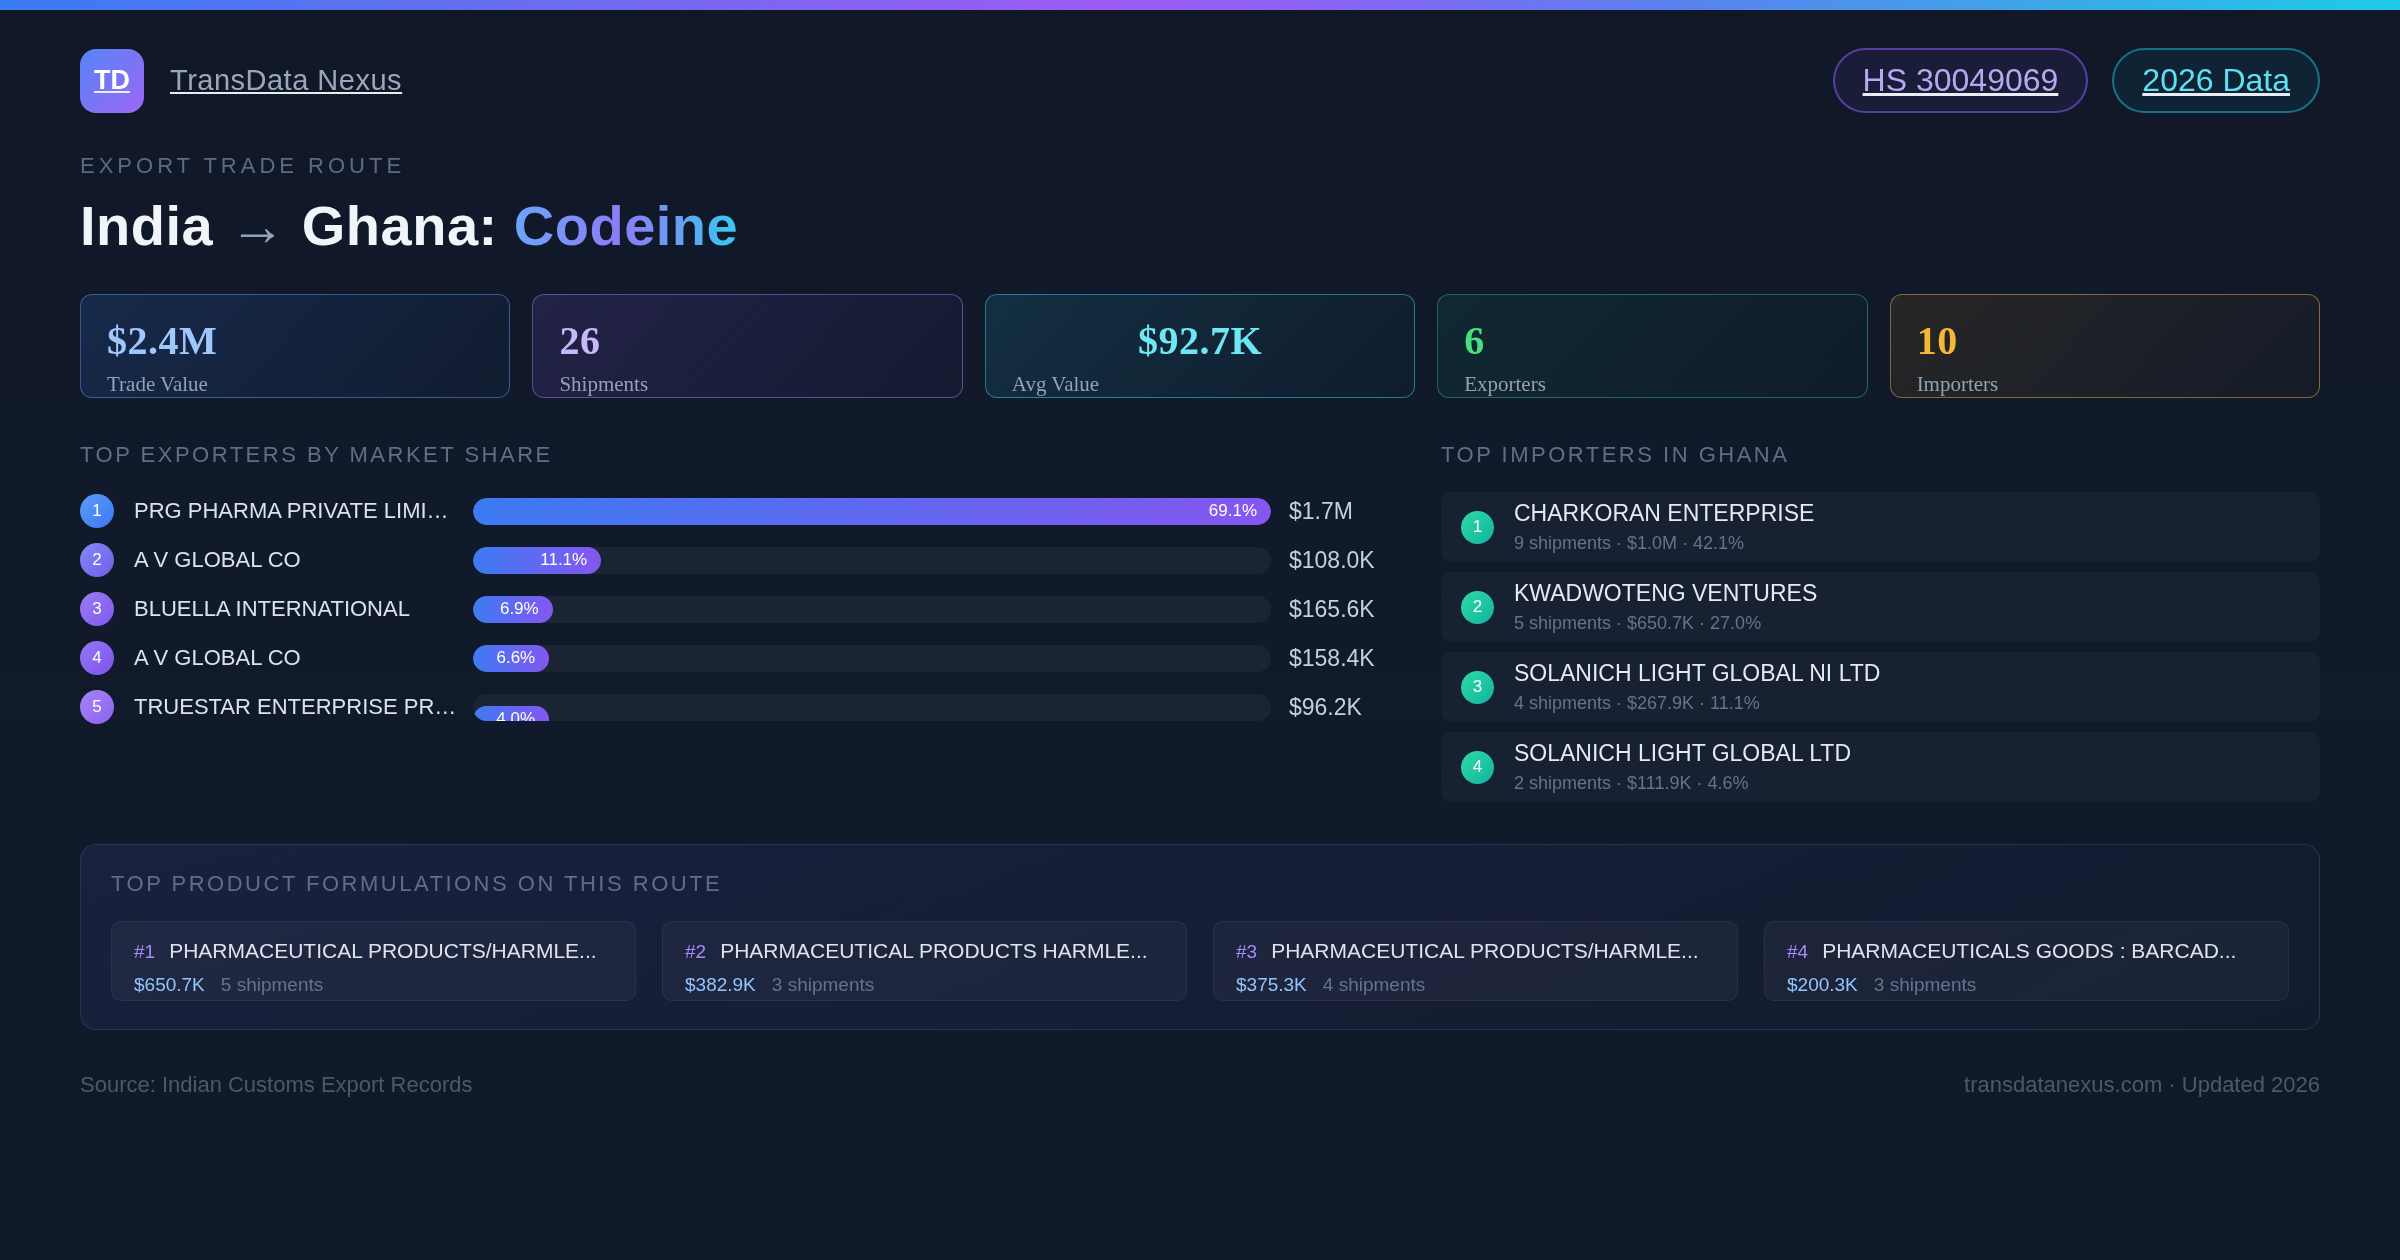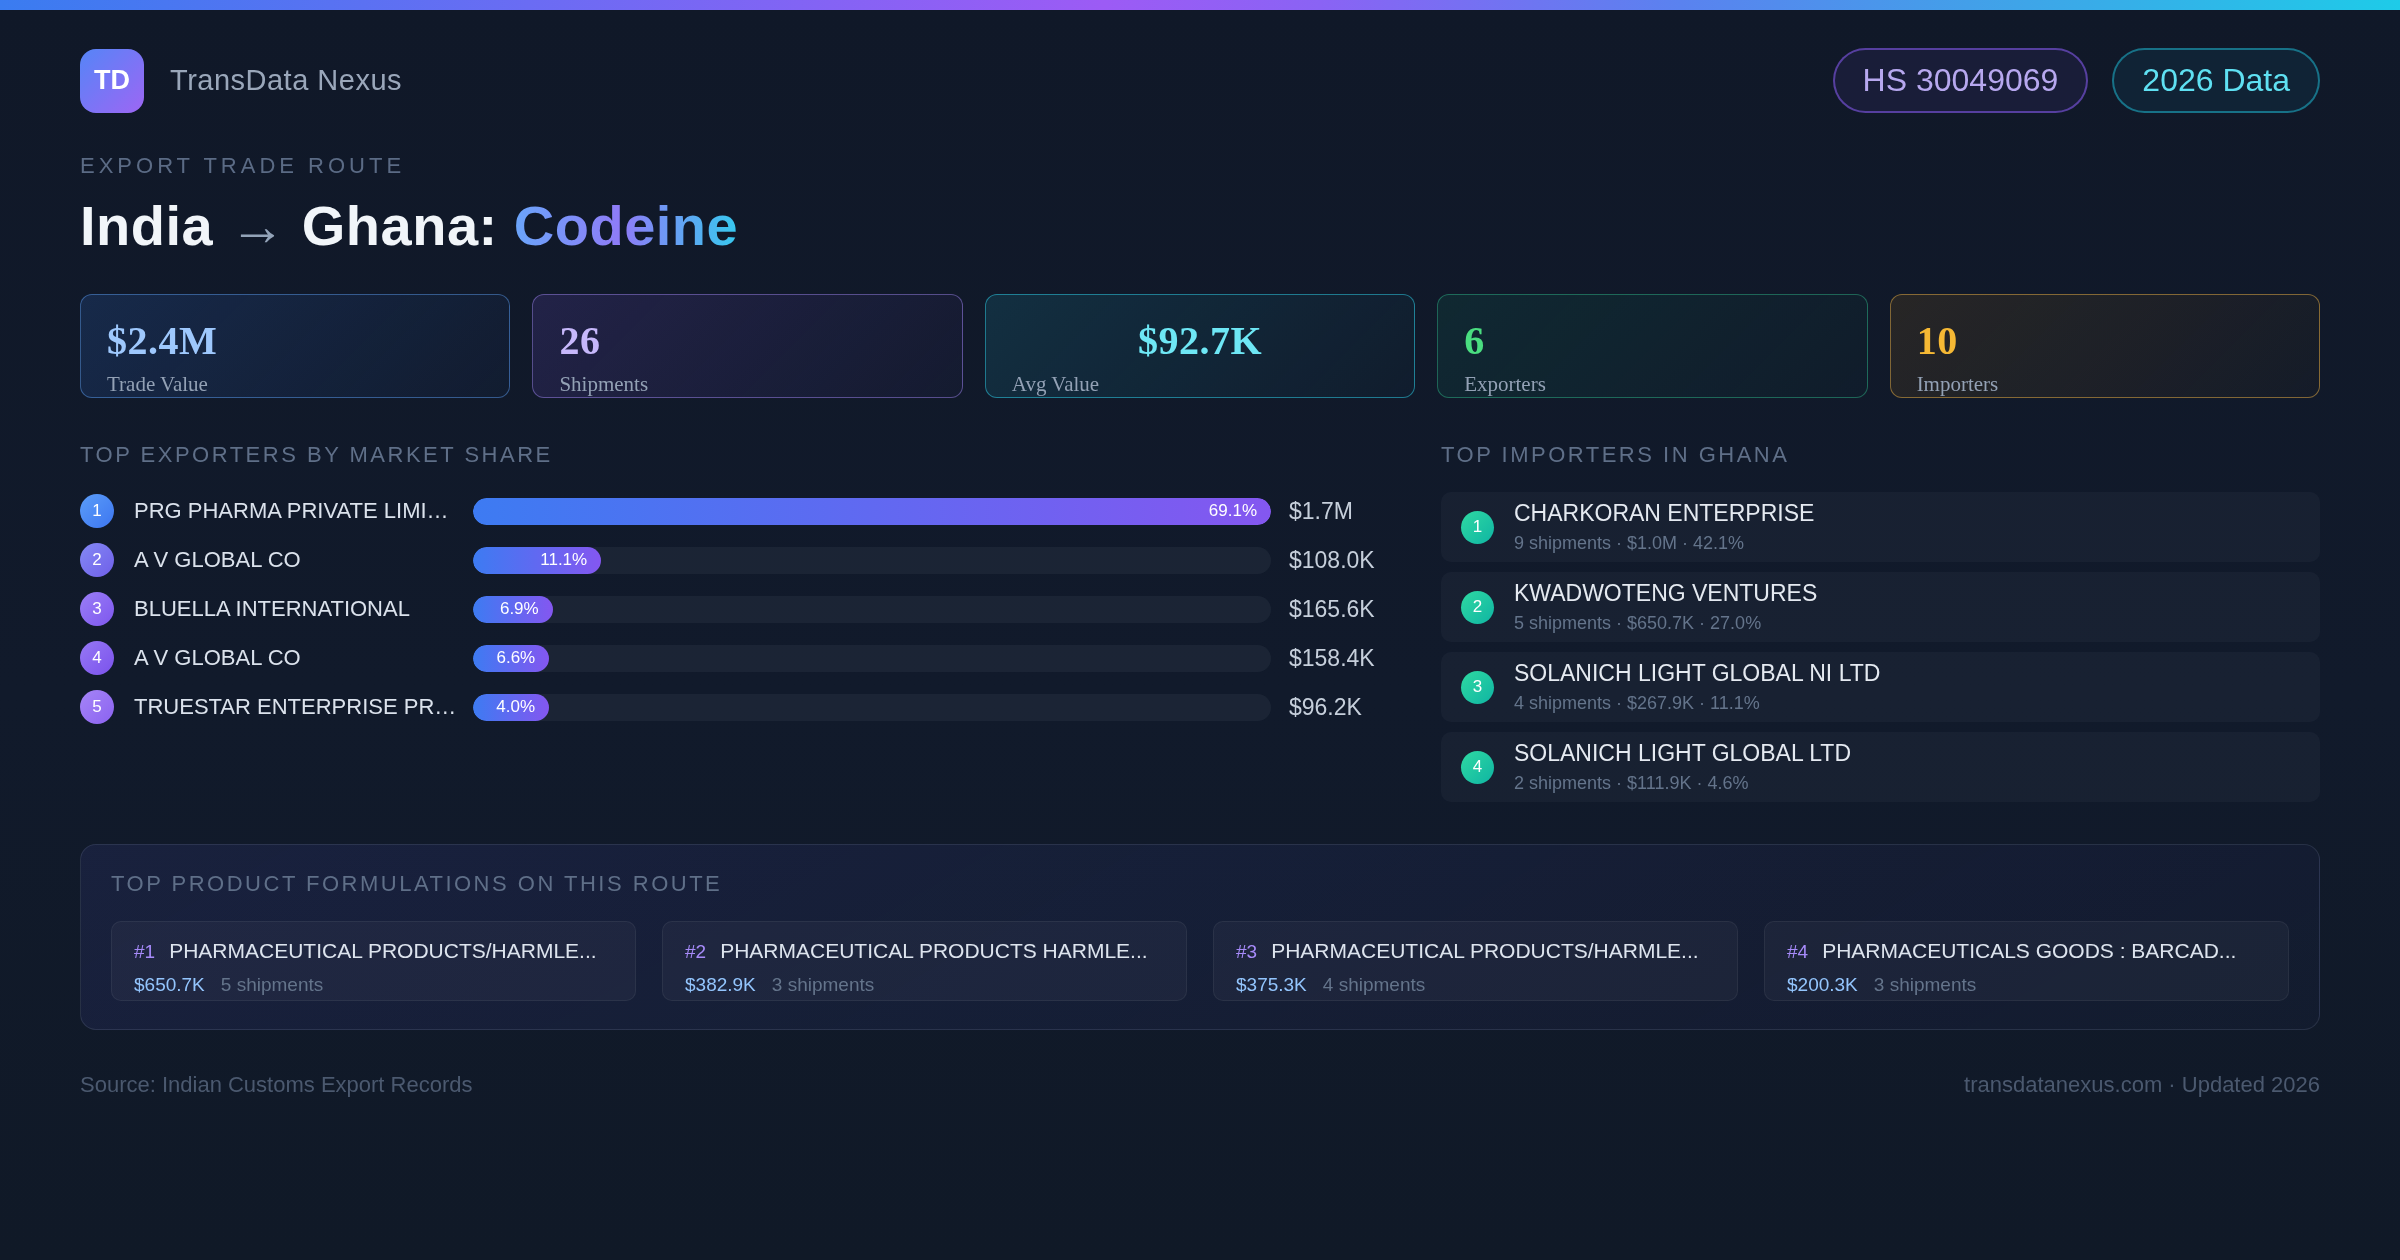--- a/index.html
+++ b/index.html
@@ -10,21 +10,21 @@
     color: #e8edf4;
     overflow: hidden;
   }
   .accent-bar {
     height: 10px; width: 100%;
     background: linear-gradient(90deg,#3a7cf0 0%,#6a6cf3 22%,#9c5bf5 46%,#8a63f4 55%,#5a82ef 70%,#3fa4e8 84%,#1ecbe8 100%);
   }
   .page { padding: 38px 80px 0 80px; }
 
   
-  .topbar { display: flex; justify-content: space-between; }
+  .topbar { display: flex; justify-content: space-between; text-decoration: underline; }
   .brand { display: flex; align-items: center; gap: 26px; }
   .logo {
     width: 64px; height: 64px; border-radius: 16px;
     background: linear-gradient(135deg,#5585f7 0%,#9d66f4 100%);
     display: flex; align-items: center; justify-content: center;
     font-size: 27px; font-weight: bold; color: #ffffff;
   }
   .app-name { font-size: 29px; color: #9aa7ba; letter-spacing: 0.5px; }
   .badges { display: flex; gap: 24px; }
   .pill {
@@ -207,21 +207,21 @@
               <div class="bar-fill" style="width: 9.55137%; background: linear-gradient(90deg, rgb(61, 123, 242) 0%, rgb(132, 87, 240) 100%);">
                 <span class="bar-label">6.6%</span>
               </div>
             </div>
           <span class="exp-value">$158.4K</span>
         </div>
         <div class="exp-row">
           <span class="rank" style="background: linear-gradient(135deg, rgb(165, 133, 247) 0%, rgb(139, 98, 240) 100%);">5</span>
           <span class="exp-name">TRUESTAR ENTERPRISE PRIVAT...</span>
           <div class="bar-track">
-              <div class="bar-fill" style="width: 5.78871%; background: linear-gradient(90deg, rgb(61, 123, 242) 0%, rgb(132, 87, 240) 100%);">
+              <div class="bar-fill" style="width: 5.78871%; background: linear-gradient(90deg, rgb(61, 123, 242) 0%, rgb(132, 87, 240) 100%); margin-top: 12px;">
                 <span class="bar-label">4.0%</span>
               </div>
             </div>
           <span class="exp-value">$96.2K</span>
         </div>
       </div>
     </section>
 
     <section class="col-right">
       <div class="section-title">TOP IMPORTERS IN GHANA</div>

